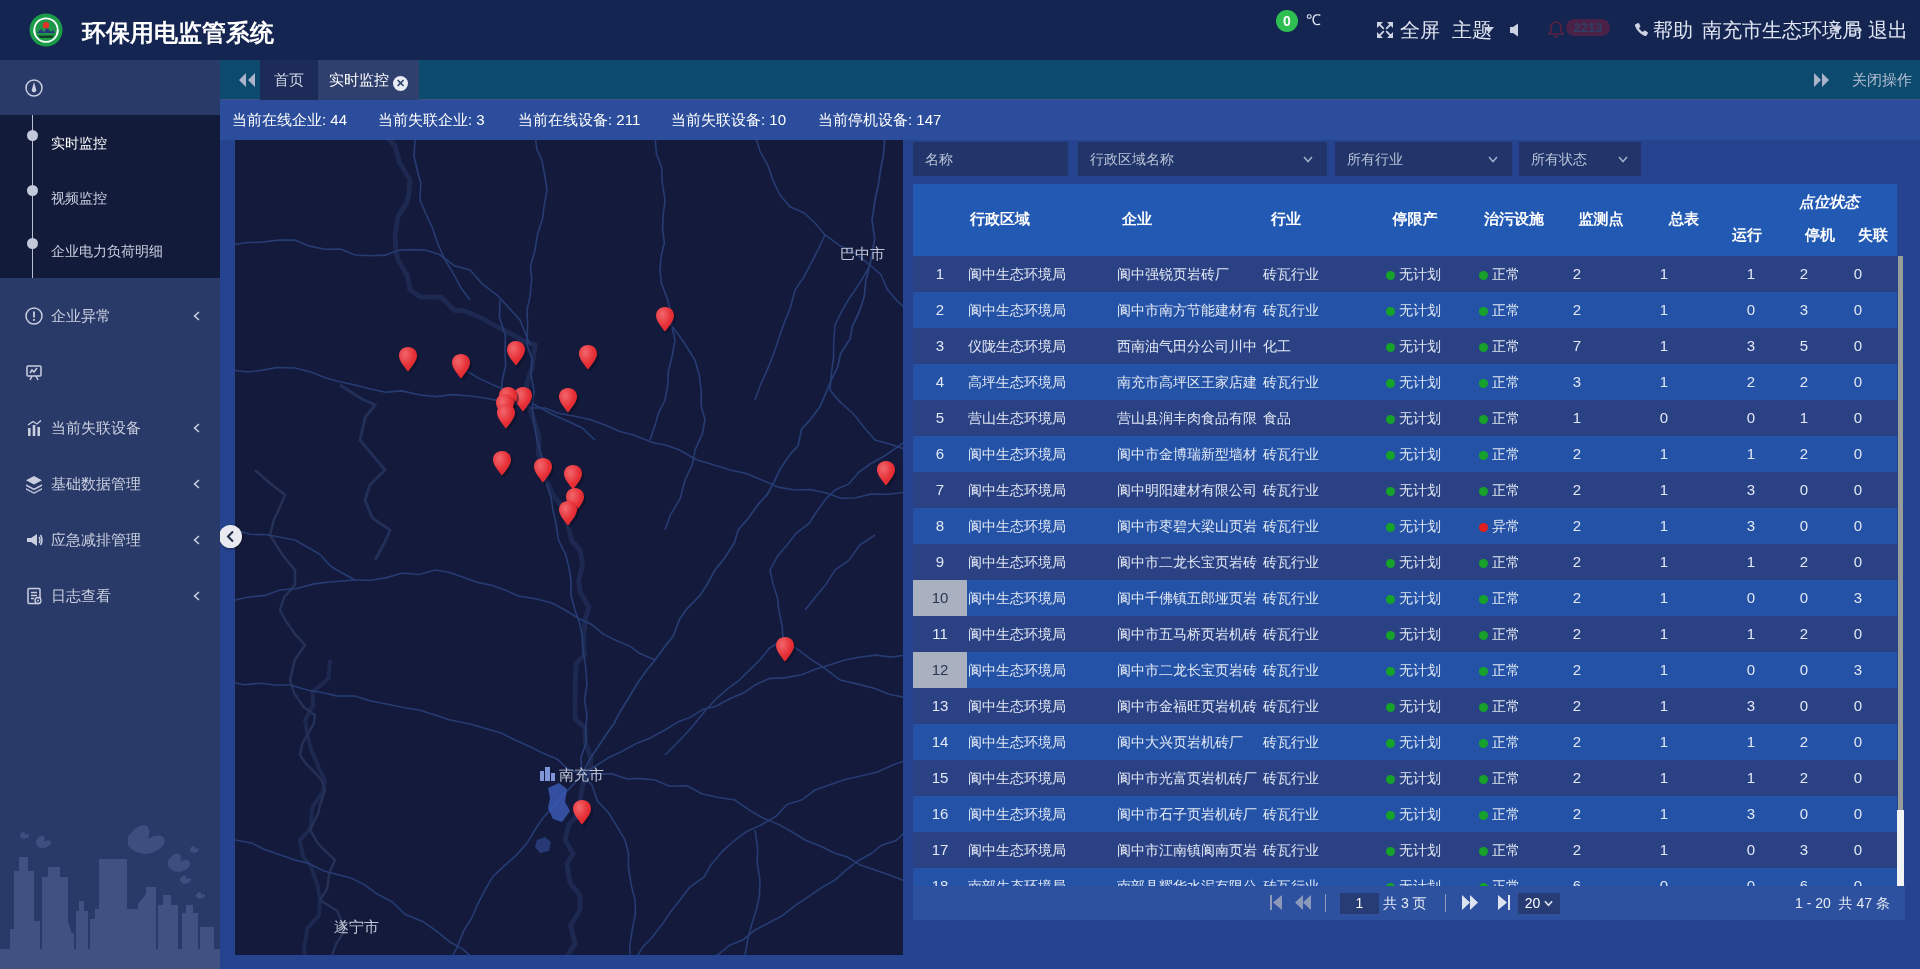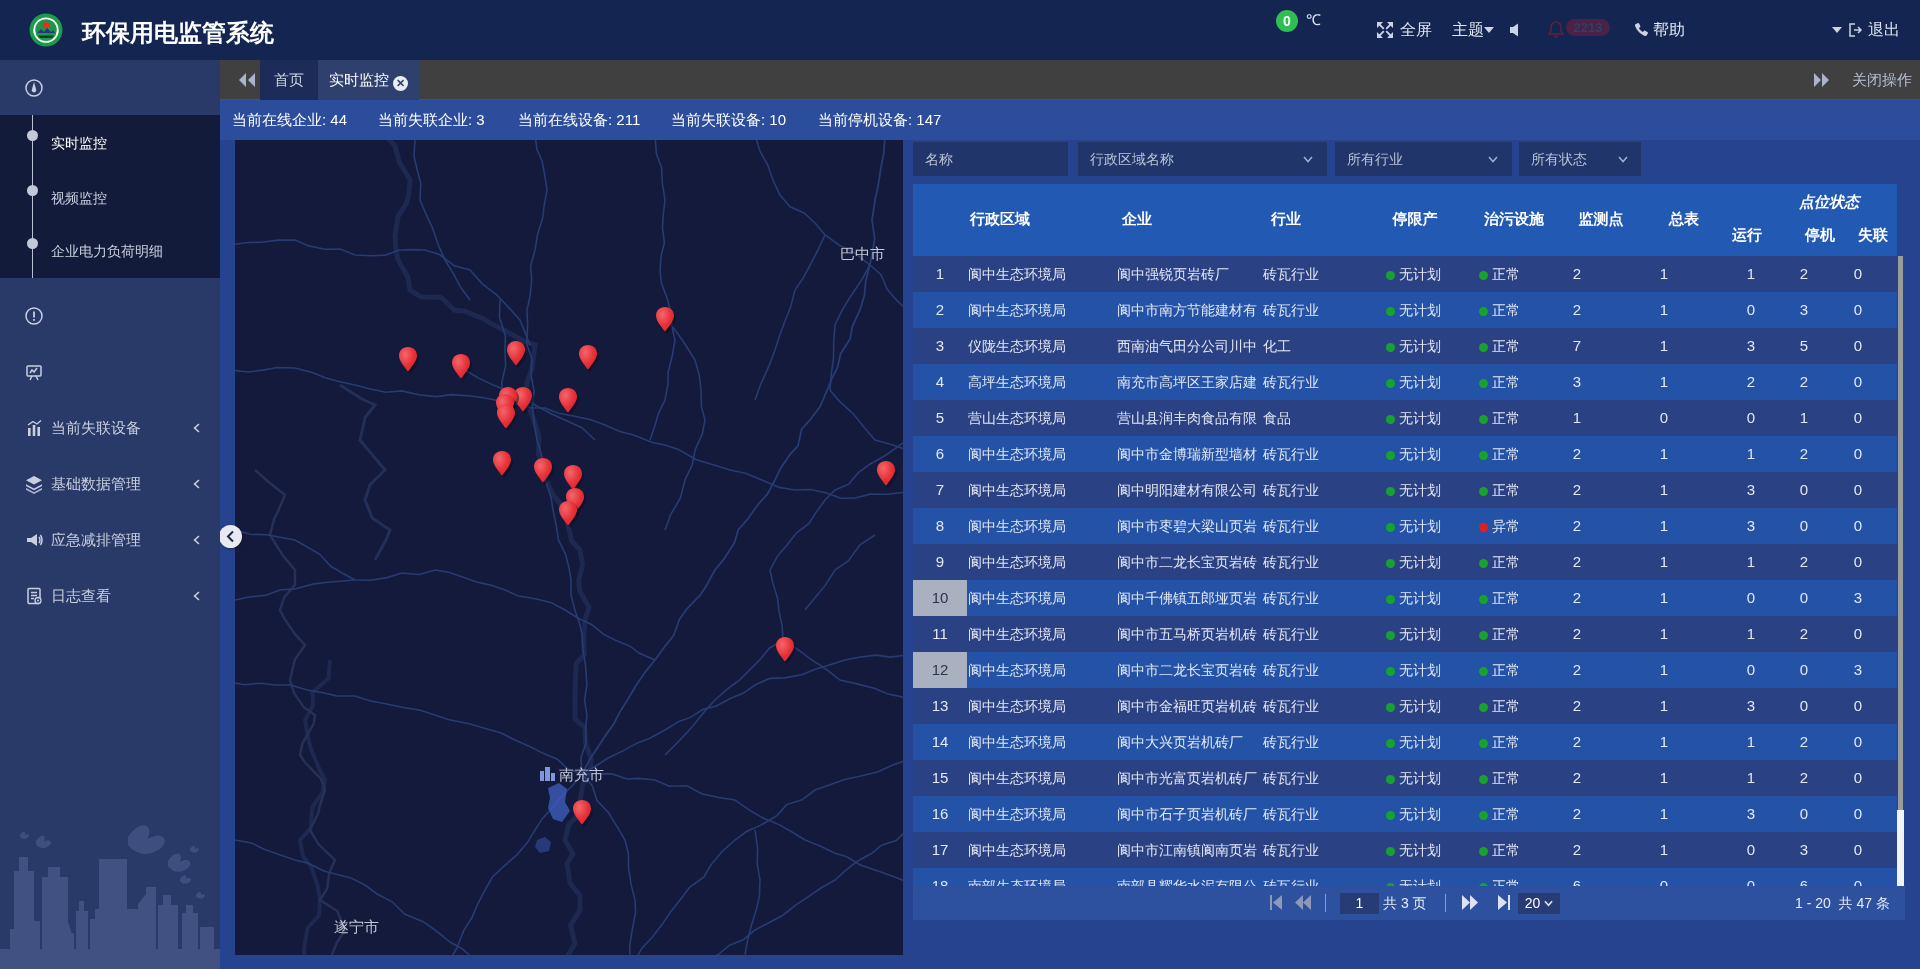--- a/index.html
+++ b/index.html
@@ -1,27 +1,27 @@
 <!DOCTYPE html>
 <html><head><meta charset="utf-8">
 <style>
 *{margin:0;padding:0;box-sizing:border-box;font-family:"Liberation Sans",sans-serif}
 html,body{width:1920px;height:969px;overflow:hidden;background:#264390}
 .hdr{position:absolute;left:0;top:0;width:1920px;height:60px;background:#152551;z-index:5}
 .title{position:absolute;left:82px;top:17px;font-size:24px;font-weight:bold;color:#fff}
-.hitem{position:absolute;top:0;height:60px;line-height:60px;color:#dfe5f1;font-size:16px}
+.hitem{position:absolute;top:0;height:60px;line-height:60px;color:#dfe5f1;font-size:20px}
 .side{position:absolute;left:0;top:60px;width:220px;height:909px;background:#293968;z-index:4;overflow:hidden}
 .dark{position:absolute;left:0;top:55px;width:220px;height:163px;background:#121b3a}
 .mrow{position:absolute;left:0;width:220px}
 .mtxt{position:absolute;left:51px;top:50%;transform:translateY(-50%);font-size:15px;color:#c9cfdf}
 .mico{position:absolute}
 .chev{position:absolute}
 .dot{position:absolute;left:27px;width:11px;height:11px;border-radius:50%;background:#c3c9db;z-index:2}
 .smtxt{position:absolute;left:51px;font-size:14px;color:#c9cfdf;z-index:2}
-.tabbar{position:absolute;left:220px;top:60px;width:1700px;height:40px;background:#404040;border-bottom:1px solid #3e5089}
+.tabbar{position:absolute;left:220px;top:60px;width:1700px;height:40px;background:#0c4a6e;border-bottom:1px solid #3e5089}
 .tab{position:absolute;top:0;height:40px;line-height:40px;text-align:center;font-size:15px}
 .stats{position:absolute;left:220px;top:100px;width:1700px;height:40px;background:#2b4d9b;color:#fff;font-size:15px}
 .stats span{position:absolute;top:0;line-height:40px}
 .mapbox{position:absolute;left:235px;top:140px;width:668px;height:815px;background:#141a3b}
 .fctl{position:absolute;top:142px;height:34px;background:#22356b;color:#b9c3d6;font-size:14px;line-height:34px;padding-left:12px}
 .fchev{position:absolute;top:156px;width:10px;height:7px}
 .thead{position:absolute;left:913px;top:184px;width:984px;height:72px;background:#2259b2;color:#fff;font-weight:bold;font-size:15px}
 .th{position:absolute;text-align:center;transform:translateX(-50%);white-space:nowrap}
 .trow{position:absolute;left:0;width:984px;height:36px;color:#e2e8f4;font-size:14px}
 .odd{background:#2a4184}
@@ -66,20 +66,21 @@
       <path d="M2,5 L5,5 L10,1.5 L10,14.5 L5,11 L2,11 Z"></path>
     </svg>
  <svg style="position:absolute;left:1548px;top:20px" width="16" height="18" viewBox="0 0 16 18" fill="none" stroke="#5a2340" stroke-width="1.5">
       <path d="M8,2 a5,5 0 0 1 5,5 l0,4 l2,3 l-14,0 l2,-3 l0,-4 a5,5 0 0 1 5,-5 z M6.5,15.5 a1.5,1.5 0 0 0 3,0"></path>
     </svg>
  <div style="position:absolute;left:1566px;top:19px;width:44px;height:17px;border-radius:9px;background:rgba(150,28,58,0.42);color:#2e4066;font-size:13px;font-weight:bold;text-align:center;line-height:17px">2213</div>
  <svg style="position:absolute;left:1634px;top:22px" width="15" height="15" viewBox="0 0 15 15" fill="#ccd3e2">
       <path d="M3.6,1.2 C4.2,0.9 4.8,1 5.1,1.6 L6.3,3.9 C6.5,4.4 6.4,4.9 6,5.2 L4.9,6.1 C5.6,7.6 7.3,9.4 8.9,10.1 L9.8,9 C10.1,8.6 10.6,8.5 11.1,8.7 L13.4,9.9 C14,10.2 14.1,10.8 13.8,11.4 L12.9,13.1 C12.5,13.8 11.7,14.2 10.9,13.9 C6.6,12.4 2.6,8.4 1.1,4.1 C0.8,3.3 1.2,2.5 1.9,2.1 Z"></path>
     </svg>
  <span class="hitem" style="left:1653px">帮助</span>
+ <span class="hitem" style="left:1702px">南充市生态环境局</span>
  <svg style="position:absolute;left:1832px;top:27px" width="10" height="7" viewBox="0 0 10 7" fill="#ccd3e2">
       <path d="M0,0 L10,0 L5,6 Z"></path>
     </svg>
  <svg style="position:absolute;left:1847px;top:22px" width="16" height="16" viewBox="0 0 16 16" fill="none" stroke="#ccd3e2" stroke-width="1.5">
       <path d="M8,2 L3,2 L3,14 L8,14 M7,8 L14,8 M11,5 L14,8 L11,11"></path>
     </svg>
  <span class="hitem" style="left:1868px">退出</span>
 </div>
 <div class="side">
     <svg class="mico" style="left:24px;top:18px" width="20" height="20" viewBox="0 0 20 20">
@@ -92,20 +93,26 @@
     <div class="smtxt" style="top:75px;color:#fff">实时监控</div>
     <div class="dot" style="top:125px"></div>
     <div class="smtxt" style="top:130px;">视频监控</div>
     <div class="dot" style="top:178px"></div>
     <div class="smtxt" style="top:183px;">企业电力负荷明细</div>
     <svg class="mico" style="left:24px;top:246px" width="20" height="20" viewBox="0 0 20 20">
       <circle cx="10" cy="10" r="8" fill="none" stroke="#c9cfdf" stroke-width="1.5"></circle>
       <rect x="9.1" y="5.5" width="1.8" height="6" fill="#c9cfdf"></rect>
       <rect x="9.1" y="13" width="1.8" height="1.8" fill="#c9cfdf"></rect>
     </svg>
+    <div class="mrow" style="top:228px;height:56px">
+      <span class="mtxt">企业异常</span>
+      <svg class="chev" style="left:190px;top:21px" width="14" height="14" viewBox="0 0 14 14">
+        <path d="M9,3 L4.6,7 L9,11" fill="none" stroke="#c9cfdf" stroke-width="1.6"></path>
+      </svg>
+    </div>
     <svg class="mico" style="left:24px;top:302px" width="20" height="20" viewBox="0 0 20 20">
       <rect x="3" y="4" width="14" height="10" rx="1" fill="none" stroke="#c9cfdf" stroke-width="1.5"></rect>
       <path d="M6,11 l2,-3 2,2 3,-4" fill="none" stroke="#c9cfdf" stroke-width="1.5"></path>
       <path d="M8,14 l-2,4 M12,14 l2,4" fill="none" stroke="#c9cfdf" stroke-width="1.5"></path>
     </svg>
     <svg class="mico" style="left:24px;top:358px" width="20" height="20" viewBox="0 0 20 20">
       <g fill="#c9cfdf">
         <rect x="4" y="10" width="2.6" height="8"></rect>
         <rect x="8.7" y="7" width="2.6" height="11"></rect>
         <rect x="13.4" y="9" width="2.6" height="9"></rect>

